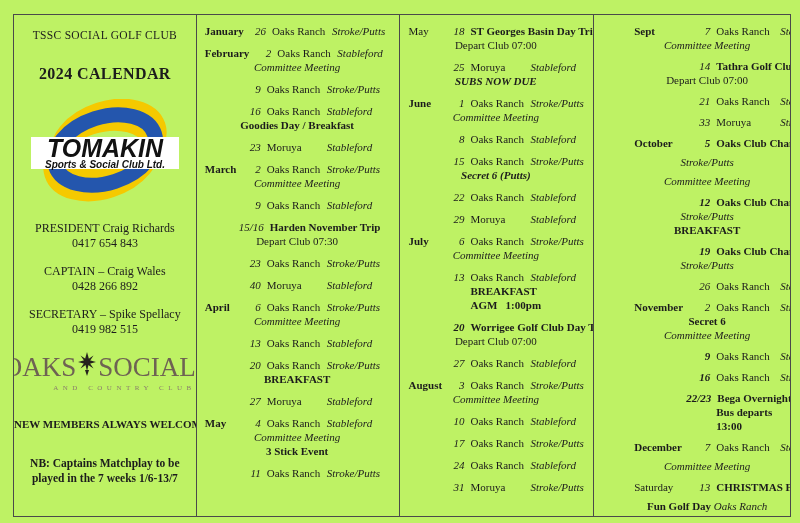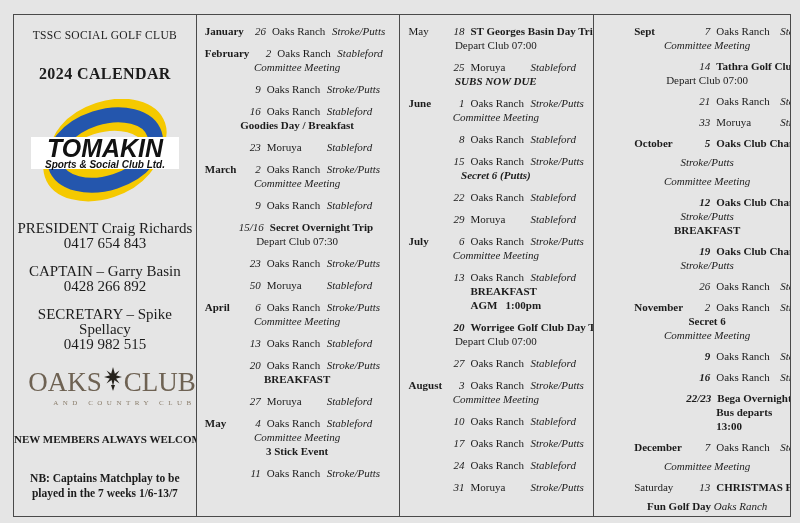--- a/index.html
+++ b/index.html
@@ -1,36 +1,36 @@
 <!DOCTYPE html>
 <html><head>
 <meta charset="utf-8">
 <style>
   * { box-sizing: border-box; margin: 0; padding: 0; }
   html,body { width: 800px; height: 523px; background: #ffffff; overflow: hidden; }
   body { font-family: "Liberation Serif", "DejaVu Serif", serif; color: #1c1c1c; }
 
-  .sheet { position: absolute; left: 0; top: 0; width: 800px; height: 523px; background: #e5e5e5; }
+  .sheet { position: absolute; left: 0; top: 0; width: 800px; height: 523px; background: #bef264; }
 
   .cal-table {
     position: absolute; left: 13px; top: 14px; width: 778px; height: 503px;
     border: 1px solid #4a4a4a; display: flex;
   }
   .cal-col { height: 100%; border-right: 1px solid #4a4a4a; overflow: hidden; }
   .cal-col:last-child { border-right: none; }
   .col-info  { width: 183px; text-align: center; padding-top: 12px; }
   .col-ev1   { width: 204px; padding: 9px 4px 0 8px; }
   .col-ev2   { width: 194px; padding: 9px 4px 0 8px; }
   .col-ev3   { width: 196px; padding: 9px 4px 0 8px; }
 
   
   .club-name { font-size: 11.5px; letter-spacing: .3px; margin-top: 2px; }
   .year-title { font-size: 16px; font-weight: bold; margin-top: 24px; letter-spacing: .4px; }
   .tomakin-wrap { width: 152px; height: 106px; margin: 16px auto 0; }
-  .officials { margin-top: 16px; font-size: 15px; line-height: 15px; }
+  .officials { margin-top: 16px; font-size: 12px; line-height: 15px; }
   .official-group { margin-bottom: 13px; }
   .oaks-wrap { margin-top: 14px; }
   .oaks-line { font-size: 27px; color: #6e6253; letter-spacing: 0px; display: flex; align-items: center; justify-content: flex-end; gap: 1px; line-height: 28px; }
   .oaks-sub { font-size: 7px; letter-spacing: 4.5px; color: #8a7d6b; margin-top: 2px; padding-left: 4px; text-align: right; }
   .welcome { font-size: 11px; font-weight: bold; margin-top: 26px; white-space: nowrap; }
   .nb-note { font-size: 11.5px; font-weight: bold; margin: 26px auto 0; width: 176px; line-height: 15px; }
 
   
   .event { margin-bottom: 8px; font-size: 11px; line-height: 14px; }
   .col-ev3 .event { margin-bottom: 7px; margin-left: 32px; }
@@ -77,21 +77,21 @@
           <text x="76" y="69" text-anchor="middle" font-family="Liberation Sans, sans-serif" font-size="10" font-weight="bold" font-style="italic" fill="#111">Sports &amp; Social Club Ltd.</text>
         </svg>
       </div>
 
       <div class="officials">
         <div class="official-group">
           <div>PRESIDENT Craig Richards</div>
           <div>0417 654 843</div>
         </div>
         <div class="official-group">
-          <div>CAPTAIN – Garry Basin</div>
+          <div>CAPTAIN – Craig Wales</div>
           <div>0428 266 892</div>
         </div>
         <div class="official-group">
           <div>SECRETARY – Spike Spellacy</div>
           <div>0419 982 515</div>
         </div>
       </div>
 
       <div class="oaks-wrap">
         <div class="oaks-line">
@@ -101,21 +101,21 @@
               <g fill="#26231d">
                 <path d="M10 1 L12.5 10 L10 20 L7.5 10 Z"></path>
                 <path d="M1 11 L10 8.6 L19 11 L10 13.4 Z"></path>
                 <path d="M3.5 4.5 L11 9.5 L16.5 17.5 L9 12.5 Z"></path>
                 <path d="M16.5 4.5 L11.5 12 L3.5 17.5 L8.5 10 Z"></path>
                 <circle cx="10" cy="11" r="2.4"></circle>
                 <path d="M8 19 L10 25 L12 19 Z"></path>
               </g>
             </svg>
           </span>
-          <span>CLUB</span>
+          <span>SOCIAL</span>
         </div>
         <div class="oaks-sub">AND COUNTRY CLUB</div>
       </div>
 
       <div class="welcome">NEW MEMBERS ALWAYS WELCOME</div>
       <div class="nb-note">NB: Captains Matchplay to be played in the 7 weeks 1/6-13/7</div>
     </div>
 
     <div class="cal-col col-ev1">
         <div class="event">
@@ -174,36 +174,36 @@
             <span class="m"></span>
             <span class="d ">9</span>
             <span class="v">Oaks Ranch</span>
             <span class="y">Stableford</span>
           </div>
         </div>
         <div class="event">
           <div class="evt-main">
             <span class="m"></span>
             <span class="d ">15/16</span>
-            <span class="t">Secret Overnight Trip</span>
+            <span class="t">Harden November Trip</span>
           </div>
           <div class="ex plain">Depart Club 07:30</div>
         </div>
         <div class="event">
           <div class="evt-main">
             <span class="m"></span>
             <span class="d italic">23</span>
             <span class="v">Oaks Ranch</span>
             <span class="y">Stroke/Putts</span>
           </div>
         </div>
         <div class="event">
           <div class="evt-main">
             <span class="m"></span>
-            <span class="d italic">50</span>
+            <span class="d italic">40</span>
             <span class="v">Moruya</span>
             <span class="y">Stableford</span>
           </div>
         </div>
         <div class="event">
           <div class="evt-main">
             <span class="m">April</span>
             <span class="d ">6</span>
             <span class="v">Oaks Ranch</span>
             <span class="y">Stroke/Putts</span>

